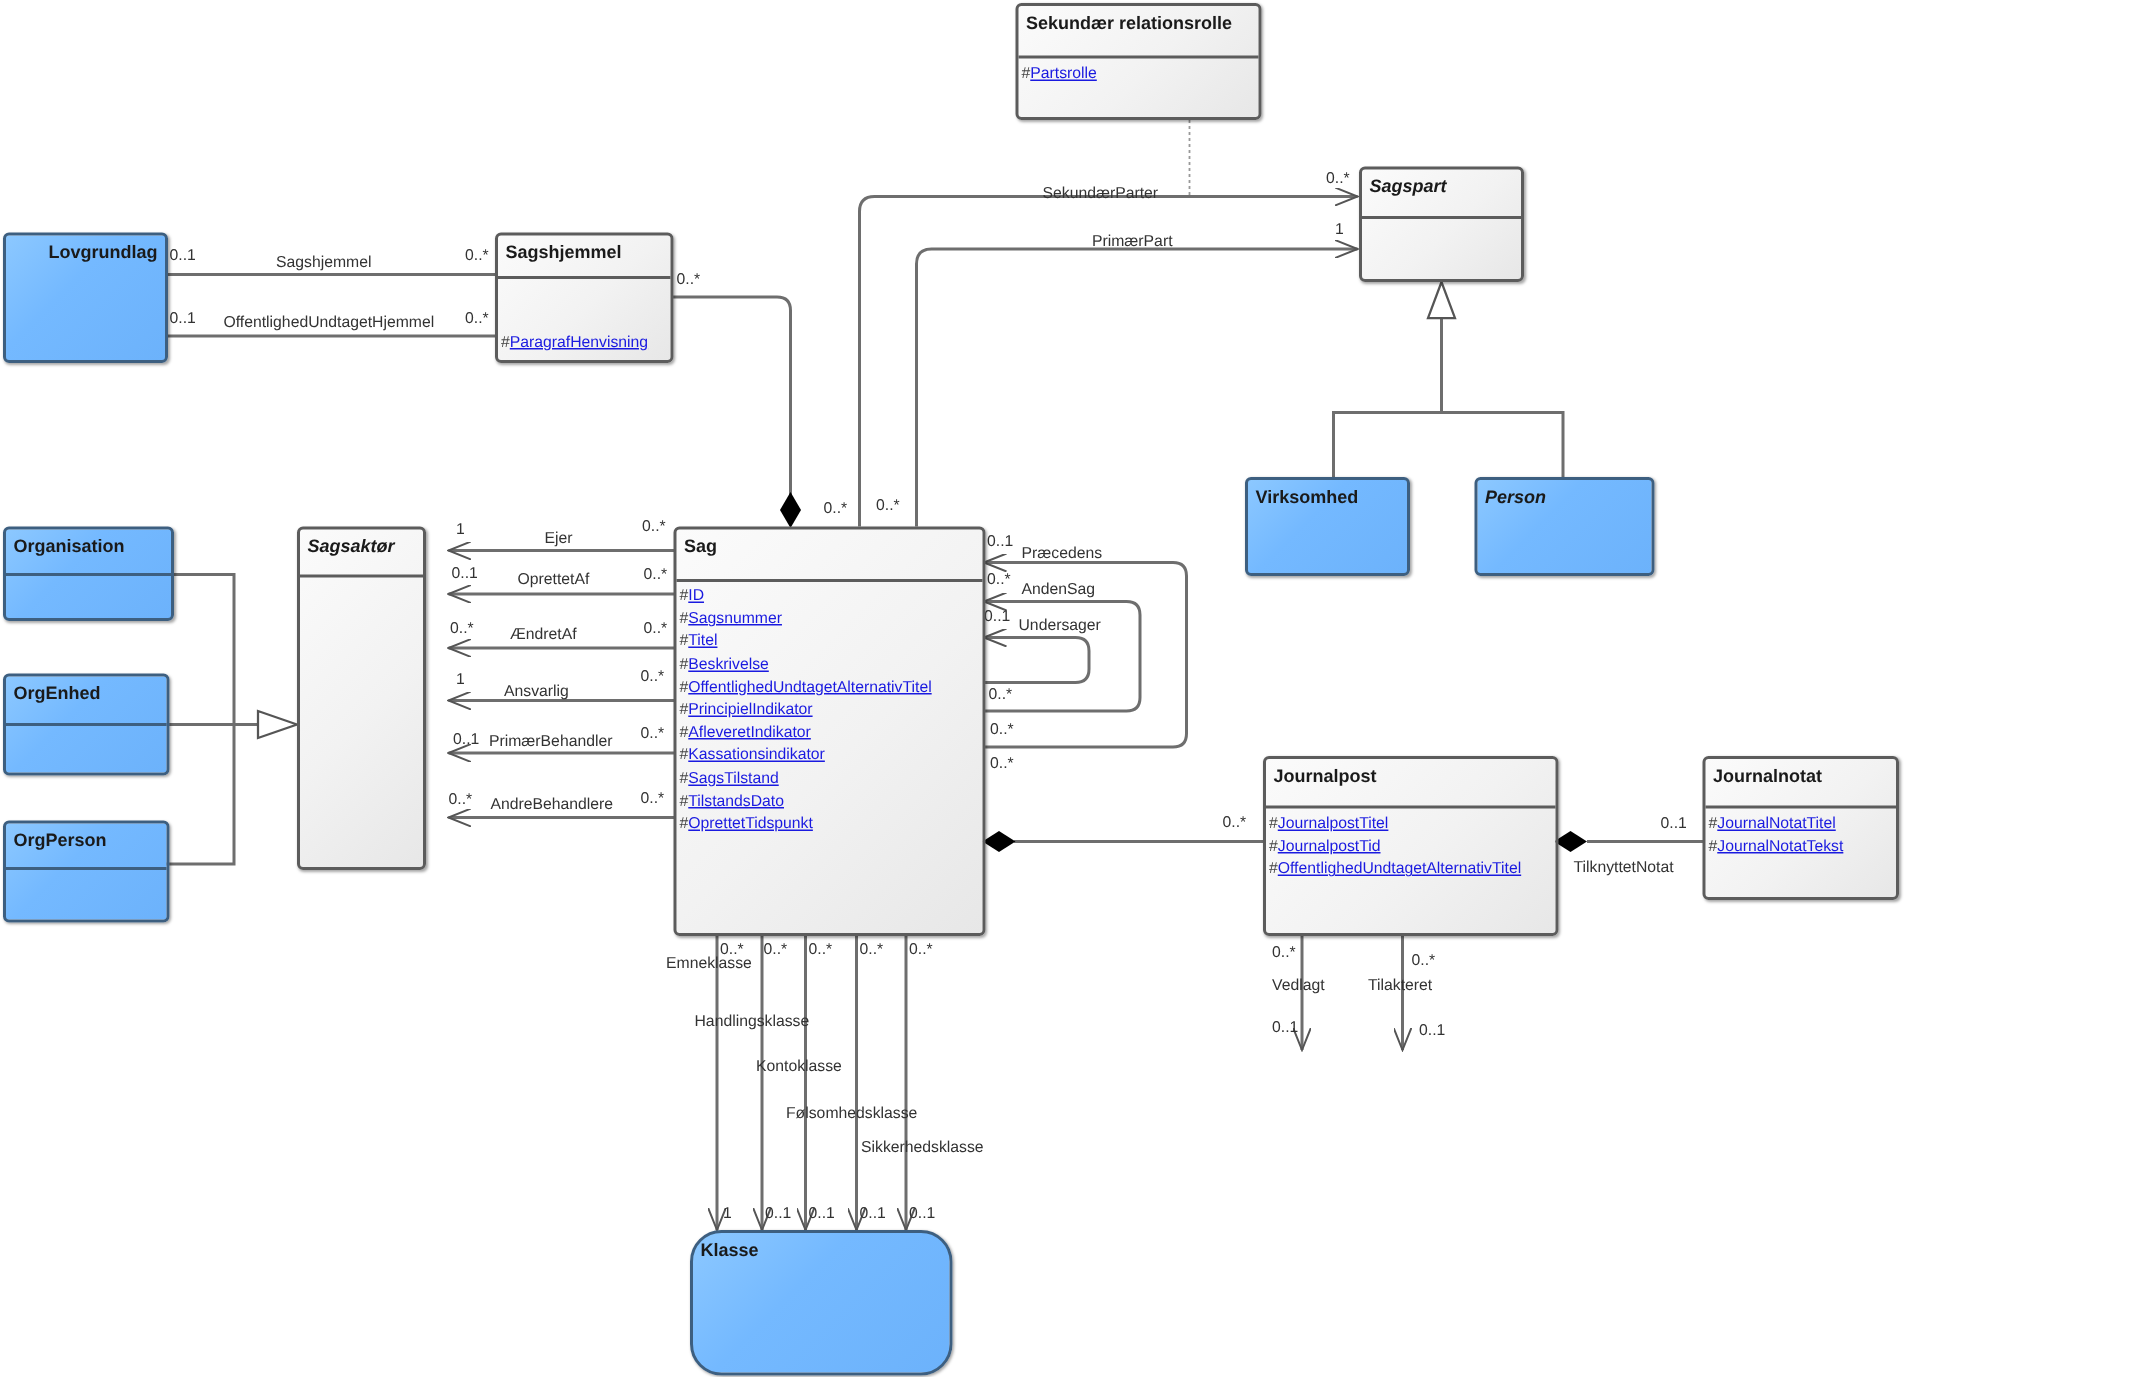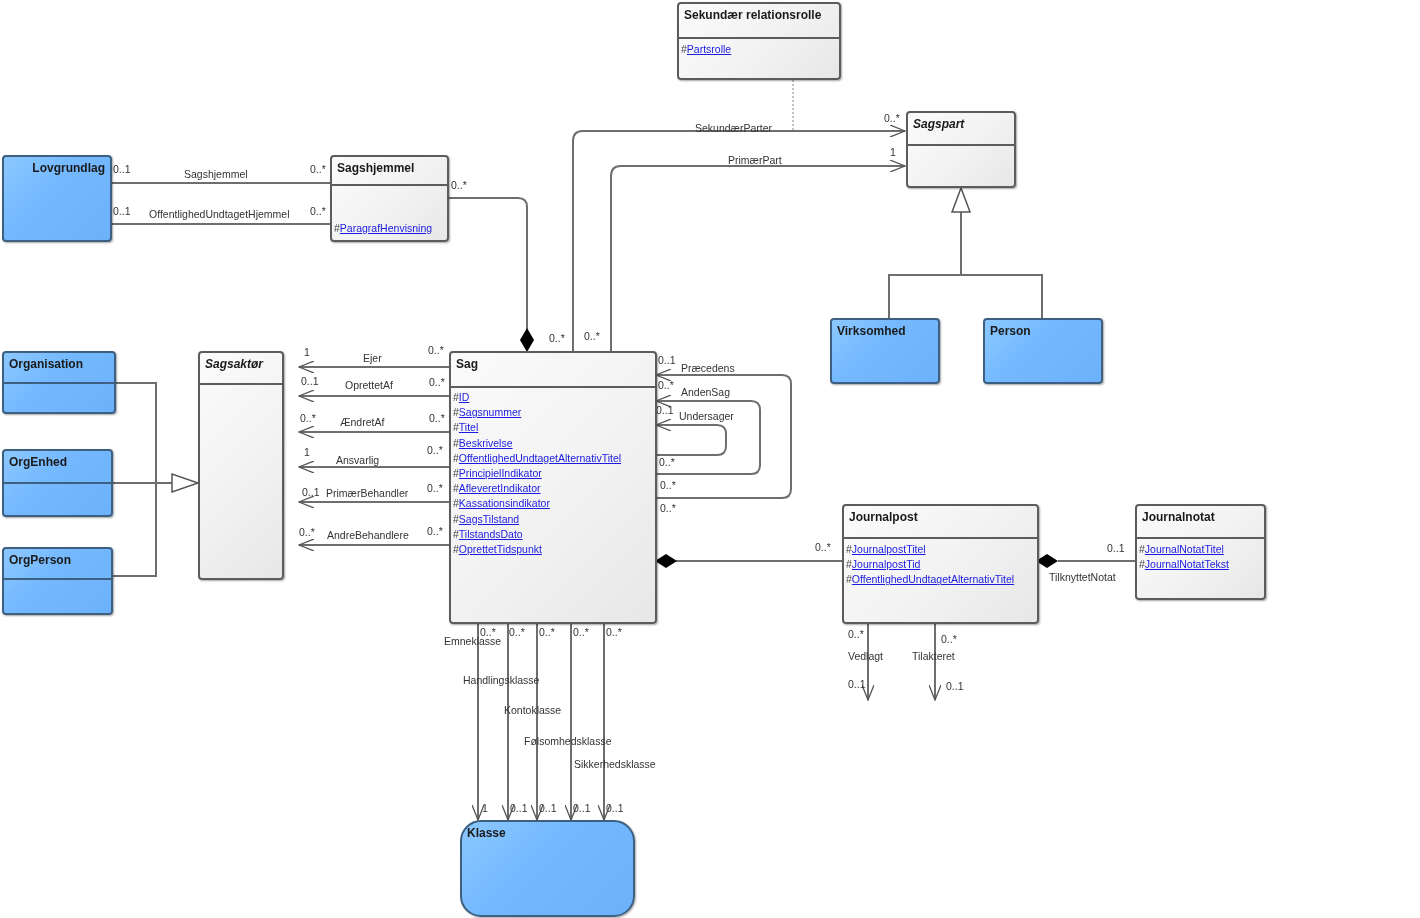--- a/index.html
+++ b/index.html
@@ -174,21 +174,21 @@
   <div class="sep" style="top:27px;"></div>
   <div class="attrs" style="top:36px;margin-top:28px;">
     <div class="attr"><span class="hash">#</span><span class="nm">ParagrafHenvisning</span></div>
   </div>
 </div>
 
 <div class="cls blue" style="left:830px;top:318px;width:110px;height:66px;">
   <div class="hdr">Virksomhed</div>
 </div>
 
-<div class="cls blue" style="left:983px;top:318px;width:120px;height:66px;">
+<div class="cls blue" style="left:983px;top:318px;width:120px;height:66px;font-style:italic;">
   <div class="hdr">Person</div>
 </div>
 
 <div class="cls blue" style="left:2px;top:351px;width:114px;height:63px;">
   <div class="hdr">Organisation</div>
   <div class="sep" style="top:29px;"></div>
 </div>
 
 <div class="cls blue" style="left:2px;top:449px;width:111px;height:68px;">
   <div class="hdr">OrgEnhed</div>

